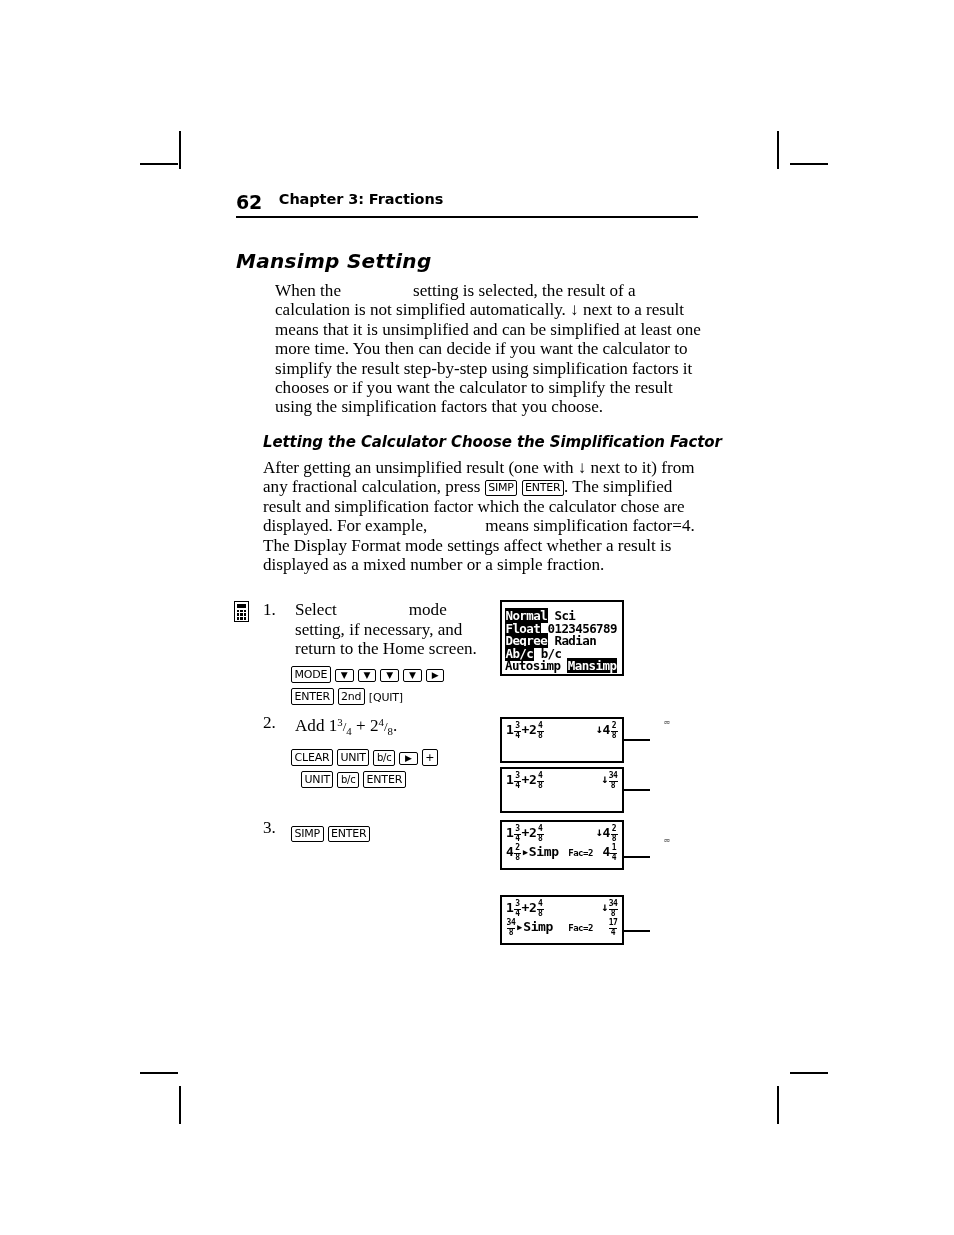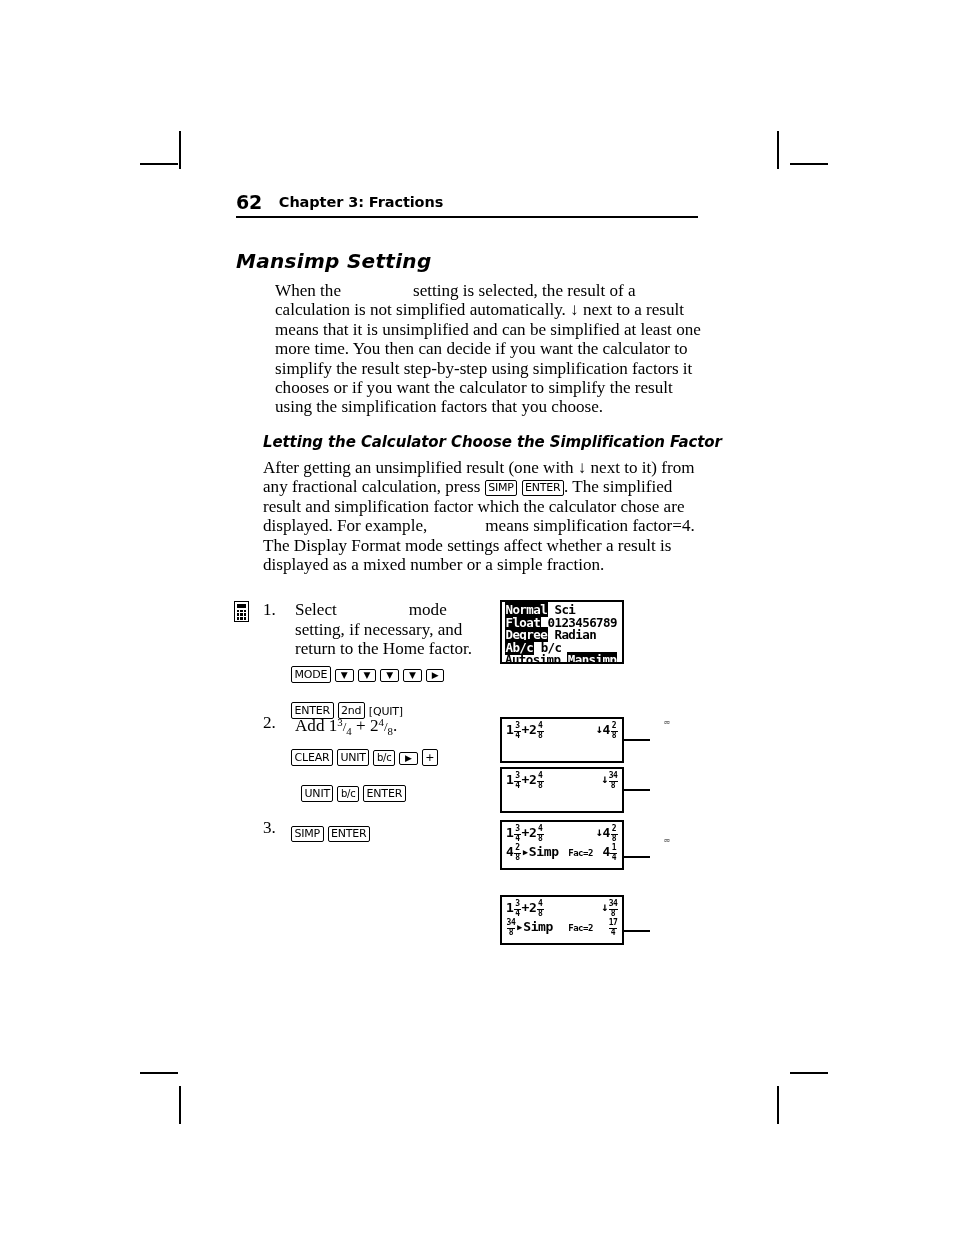--- a/index.html
+++ b/index.html
@@ -24,21 +24,21 @@
 
   
   #page-header {
     position: absolute;
     left: 236px;
     top: 191px;
     width: 462px;
   }
   #page-header .hdr-row {
     display: flex;
-    align-items: center;
+    align-items: flex-start;
     font-family: "DejaVu Sans", sans-serif;
   }
   .page-number {
     font-size: 19px;
     font-weight: bold;
     letter-spacing: -0.3px;
   }
   .chapter-title {
     font-size: 14.5px;
     font-weight: bold;
@@ -132,21 +132,21 @@
     margin-left: 28px;
     line-height: 20px;
     white-space: nowrap;
   }
   .keyseq .keycap { margin-right: 4px; }
   .keyseq .bracket {
     font-family: "DejaVu Sans", sans-serif;
     font-size: 11px;
     letter-spacing: -0.2px;
   }
-  .keyseq-line2 { margin-top: 16px; }
+  .keyseq-line2 { margin-top: 2px; }
 
   
   .keycap.arrow {
     padding: 1px 5px 1px 5px;
     font-size: 9px;
   }
 
   
   #calc-icon {
     position: absolute;
@@ -194,22 +194,22 @@
     border: 2.2px solid #000;
     box-sizing: border-box;
     font-family: "DejaVu Sans Mono", monospace;
     color: #000;
     overflow: hidden;
   }
   .lcd-mode {
     left: 500px;
     top: 600px;
     width: 124px;
-    height: 64px;
-    padding: 2px 3px;
+    height: 76px;
+    padding: 8px 3px;
     font-size: 12.5px;
     line-height: 12.6px;
     font-weight: bold;
     letter-spacing: -0.6px;
   }
   .lcd-mode .row { white-space: nowrap; }
   .inv {
     background: #000;
     color: #fff;
     padding: 0 0.5px;
@@ -327,21 +327,21 @@
         <i></i>
         <i></i>
         <i></i>
     </div>
   </div>
 </div>
 
 <div class="step" style="left:263px; top:600px; width:230px;">
   <span class="num">1.</span>
   <div class="step-body">
-    <span>Select</span><span class="gap-mansimp"></span><span>mode setting, if necessary, and return to the Home factor.</span>
+    <span>Select</span><span class="gap-mansimp"></span><span>mode setting, if necessary, and return to the Home screen.</span>
   </div>
   <div class="keyseq">
     <span class="keycap">MODE</span><span class="keycap arrow">▼</span><span class="keycap arrow">▼</span><span class="keycap arrow">▼</span><span class="keycap arrow">▼</span><span class="keycap arrow">▶</span>
   </div>
   <div class="keyseq keyseq-line2">
     <span class="keycap">ENTER</span><span class="keycap">2nd</span><span class="bracket">[QUIT]</span>
   </div>
 </div>
 
 <div class="lcd lcd-mode">

